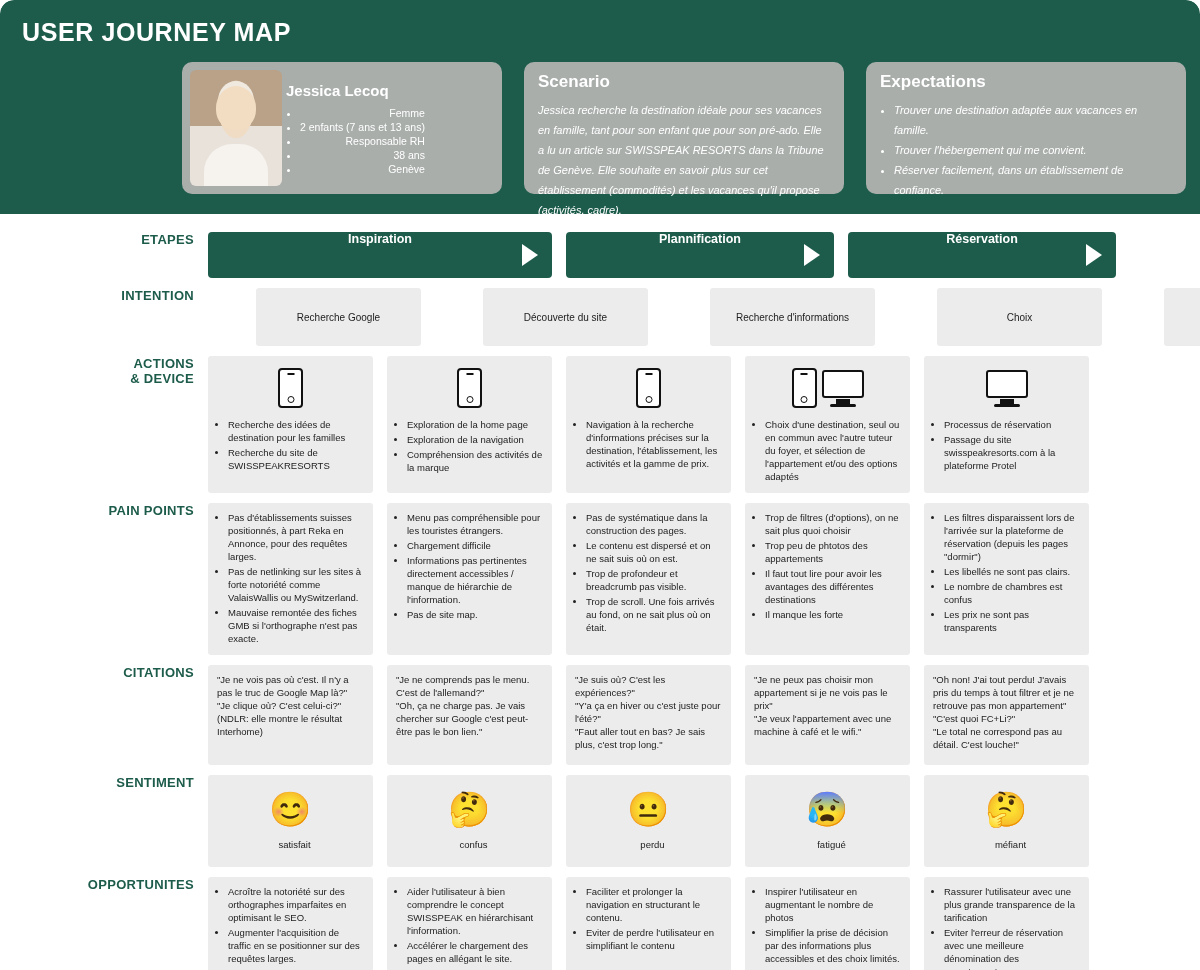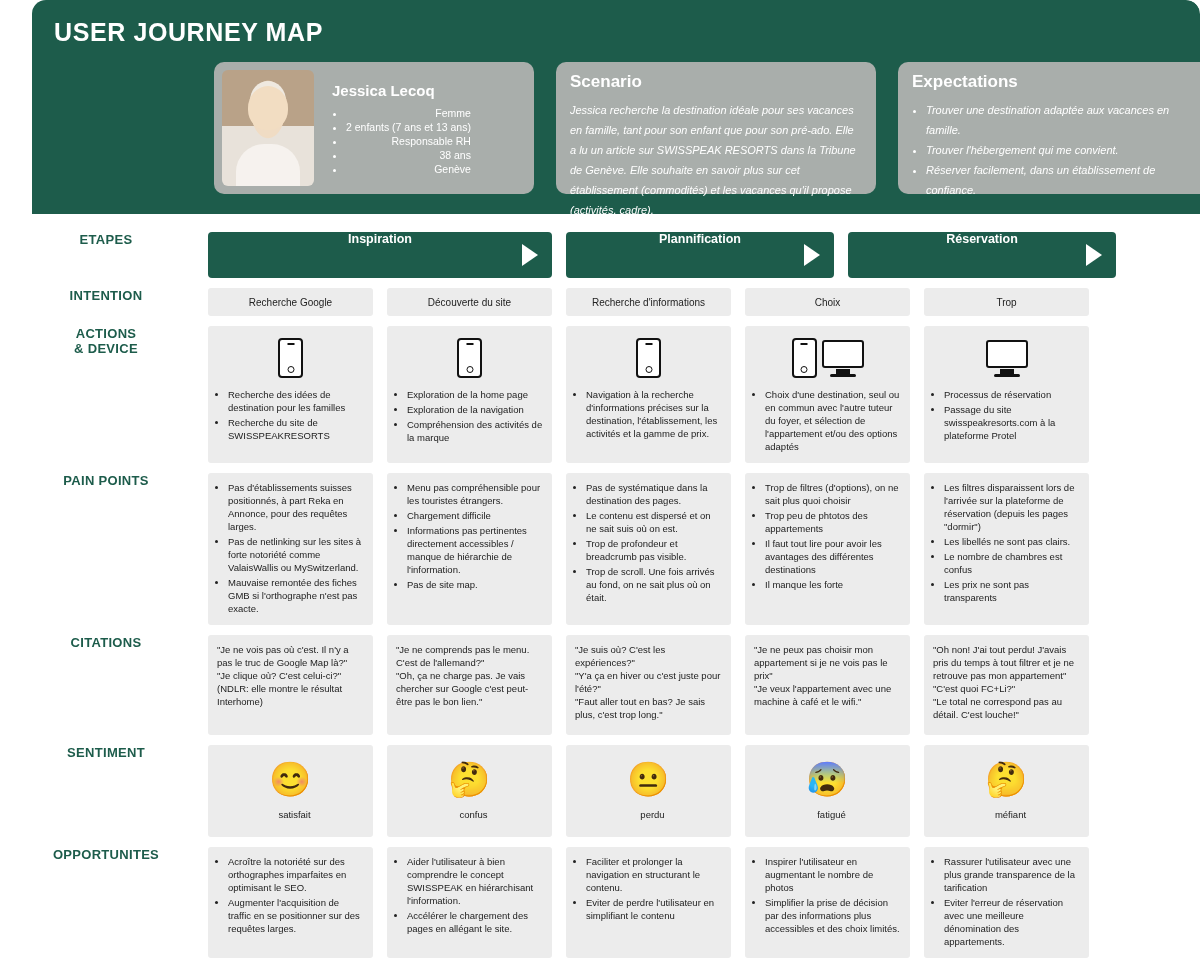--- a/index.html
+++ b/index.html
@@ -18,21 +18,20 @@
     border-radius: 14px;
     overflow: hidden;
   }
   .header {
     position: relative;
     background: #1d5c4b;
     height: 214px;
     border-radius: 14px 14px 0 0;
     padding: 0;
     box-sizing: border-box;
-    margin-left: 32px;
   }
   .header-title {
     position: absolute;
     left: 22px;
     top: 18px;
     color: #ffffff;
     font-size: 25px;
     font-weight: bold;
     letter-spacing: 0.6px;
   }
@@ -46,21 +45,21 @@
   .card {
     background: #a9aeab;
     border-radius: 10px;
     box-sizing: border-box;
   }
   .card-persona {
     width: 320px;
     height: 132px;
     display: flex;
     padding: 8px;
-    gap: 18px;
+    gap: 4px;
   }
   .persona-photo {
     width: 92px;
     height: 116px;
     border-radius: 6px;
     background:
       radial-gradient(ellipse at 50% 34%, #f0dcc4 0 26%, rgba(240,220,196,0) 27%),
       linear-gradient(#b9a288 0 48%, #e8e2da 48% 100%);
     position: relative;
     overflow: hidden;
@@ -128,21 +127,21 @@
     padding: 18px 18px 10px 18px;
   }
   .row {
     display: flex;
     align-items: flex-start;
     margin-bottom: 10px;
   }
   .row-label {
     width: 190px;
     flex: none;
-    text-align: center;
+    text-align: right;
     padding-right: 14px;
     box-sizing: border-box;
     color: #1d5c4b;
     font-size: 13px;
     font-weight: bold;
     letter-spacing: 0.3px;
   }
   .row-label .sub {
     display: block;
   }
@@ -189,25 +188,26 @@
     top: 50%;
     transform: translateY(-50%);
     width: 0;
     height: 0;
     border-left: 16px solid #ffffff;
     border-top: 11px solid transparent;
     border-bottom: 11px solid transparent;
   }
   .row-stages .cells { gap: 14px; }
   .intention .cell {
-    height: 28px;
+    height: 58px;
     display: flex;
     align-items: center;
     justify-content: center;
     font-size: 10px;
+    margin-left: 48px;
   }
   .actions .cell {
     min-height: 132px;
     padding-top: 6px;
   }
   .device-icons {
     height: 46px;
     display: flex;
     align-items: flex-end;
     justify-content: center;
@@ -444,21 +444,21 @@
           <ul>
             <li>Menu pas compréhensible pour les touristes étrangers.</li>
             <li>Chargement difficile</li>
             <li>Informations pas pertinentes directement accessibles / manque de hiérarchie de l'information.</li>
             <li>Pas de site map.</li>
           </ul>
         </div>
 
         <div class="cell">
           <ul>
-            <li>Pas de systématique dans la destination des pages.</li>
+            <li>Pas de systématique dans la construction des pages.</li>
             <li>Le contenu est dispersé et on ne sait suis où on est.</li>
             <li>Trop de profondeur et breadcrumb pas visible.</li>
             <li>Trop de scroll. Une fois arrivés au fond, on ne sait plus où on était.</li>
           </ul>
         </div>
 
         <div class="cell">
           <ul>
             <li>Trop de filtres (d'options), on ne sait plus quoi choisir</li>
             <li>Trop peu de phtotos des appartements</li>

